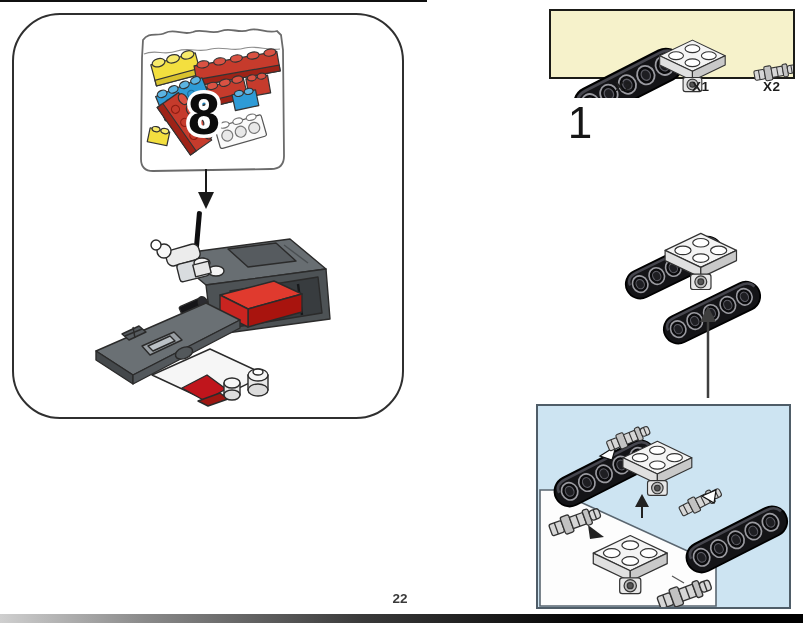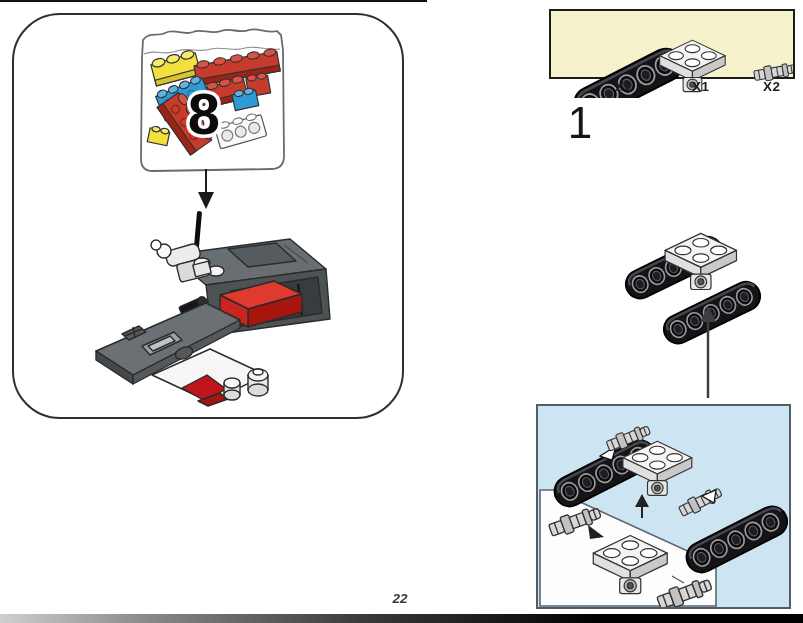--- a/index.html
+++ b/index.html
@@ -12,21 +12,21 @@
   #left-panel{left:12px;top:13px;width:388px;height:402px;border:2.4px solid #2f2f2f;
     border-radius:48px;background:#fff;}
   #parts-box{left:549px;top:9px;width:246px;height:70px;background:var(--parts-box-bg,#f6f2cb);
     border:2px solid var(--parts-box-border,#1b1b17);box-sizing:border-box;}
   .count-label{position:absolute;font-size:13.5px;font-weight:bold;color:#1c1c1c;letter-spacing:.5px;}
   #step-number{left:558px;top:98px;width:44px;height:50px;font-size:44px;font-weight:400;
     color:#161616;text-align:center;line-height:50px;}
   #sub-box{left:536px;top:404px;width:255px;height:205px;background:var(--subassembly-box-bg,#cde4f2);
     border:2px solid var(--subassembly-box-border,#4f5d68);box-sizing:border-box;}
   #page-number{left:376px;top:591px;width:48px;text-align:center;font-size:13.5px;
-    font-weight:bold;color:#3a3a3a;font-style:italic;}
+    font-weight:bold;color:#3a3a3a;}
   svg{display:block;}
   text.bagnum{font-family:"Liberation Sans","DejaVu Sans",sans-serif;}
 </style>
 </head>
 <body>
 
 <div id="page">
 
   <svg width="0" height="0" aria-hidden="true">
     <defs>

